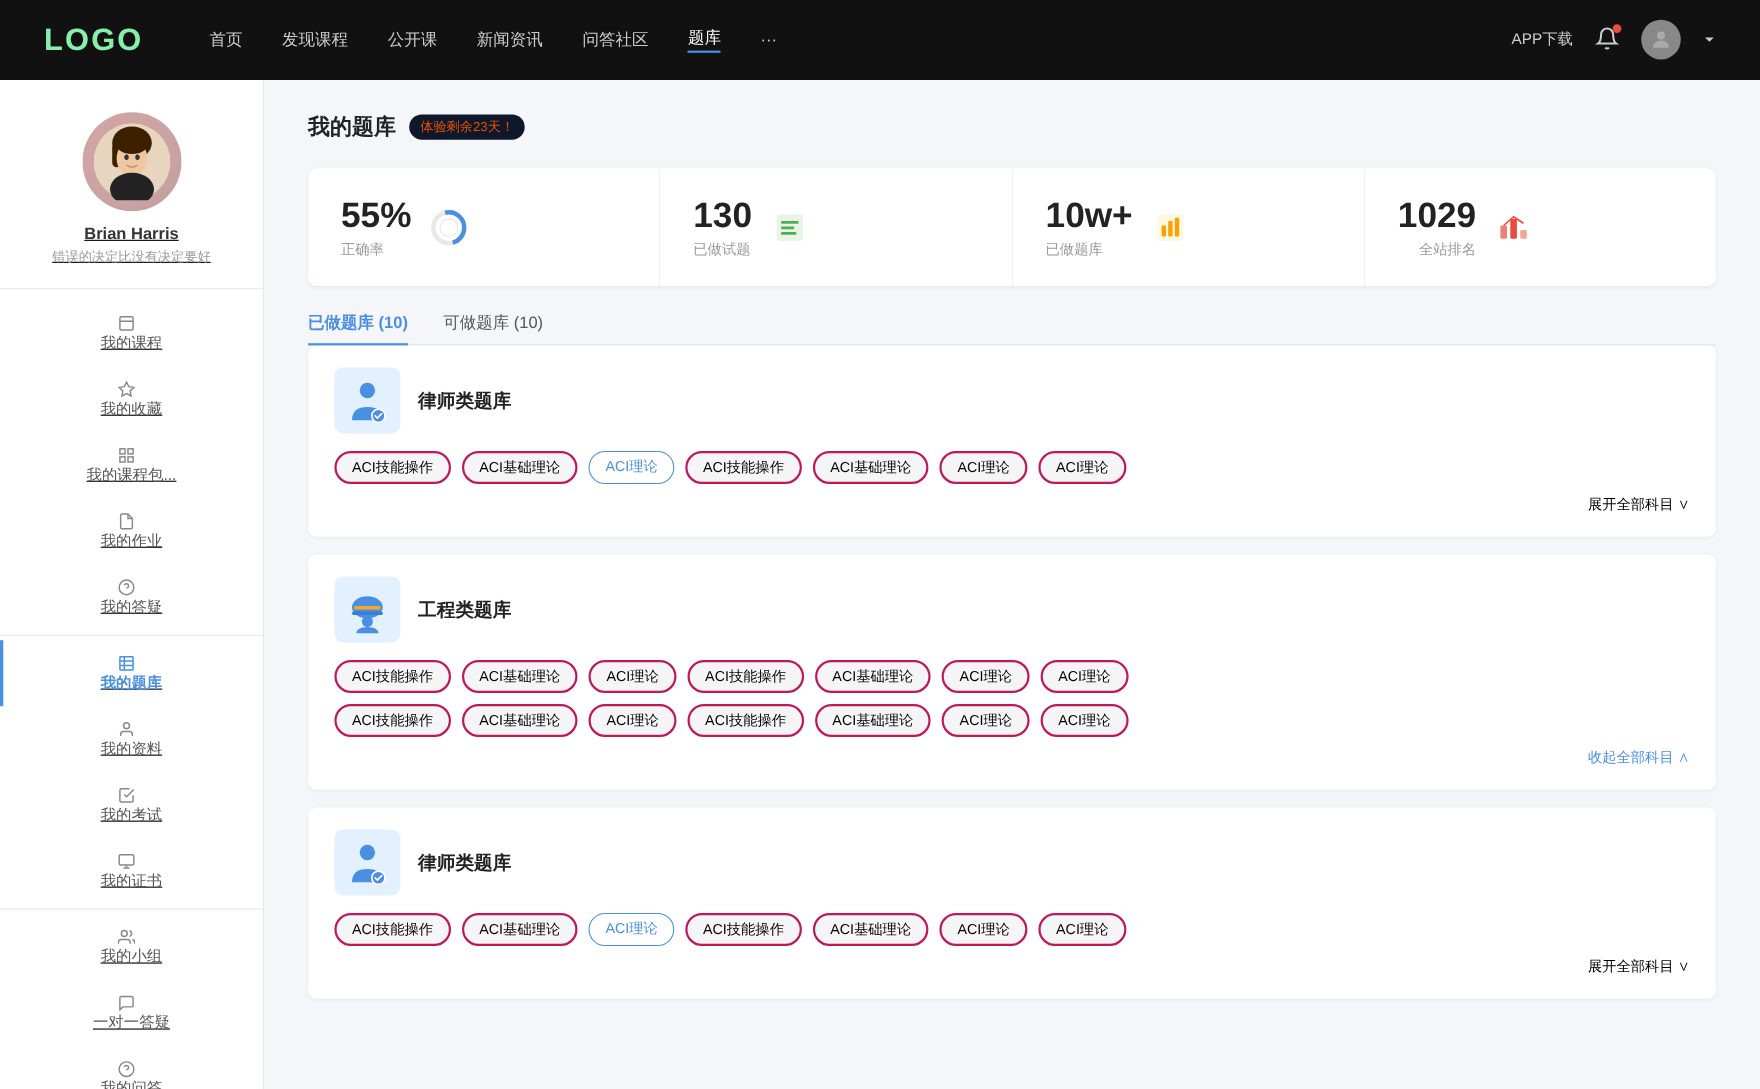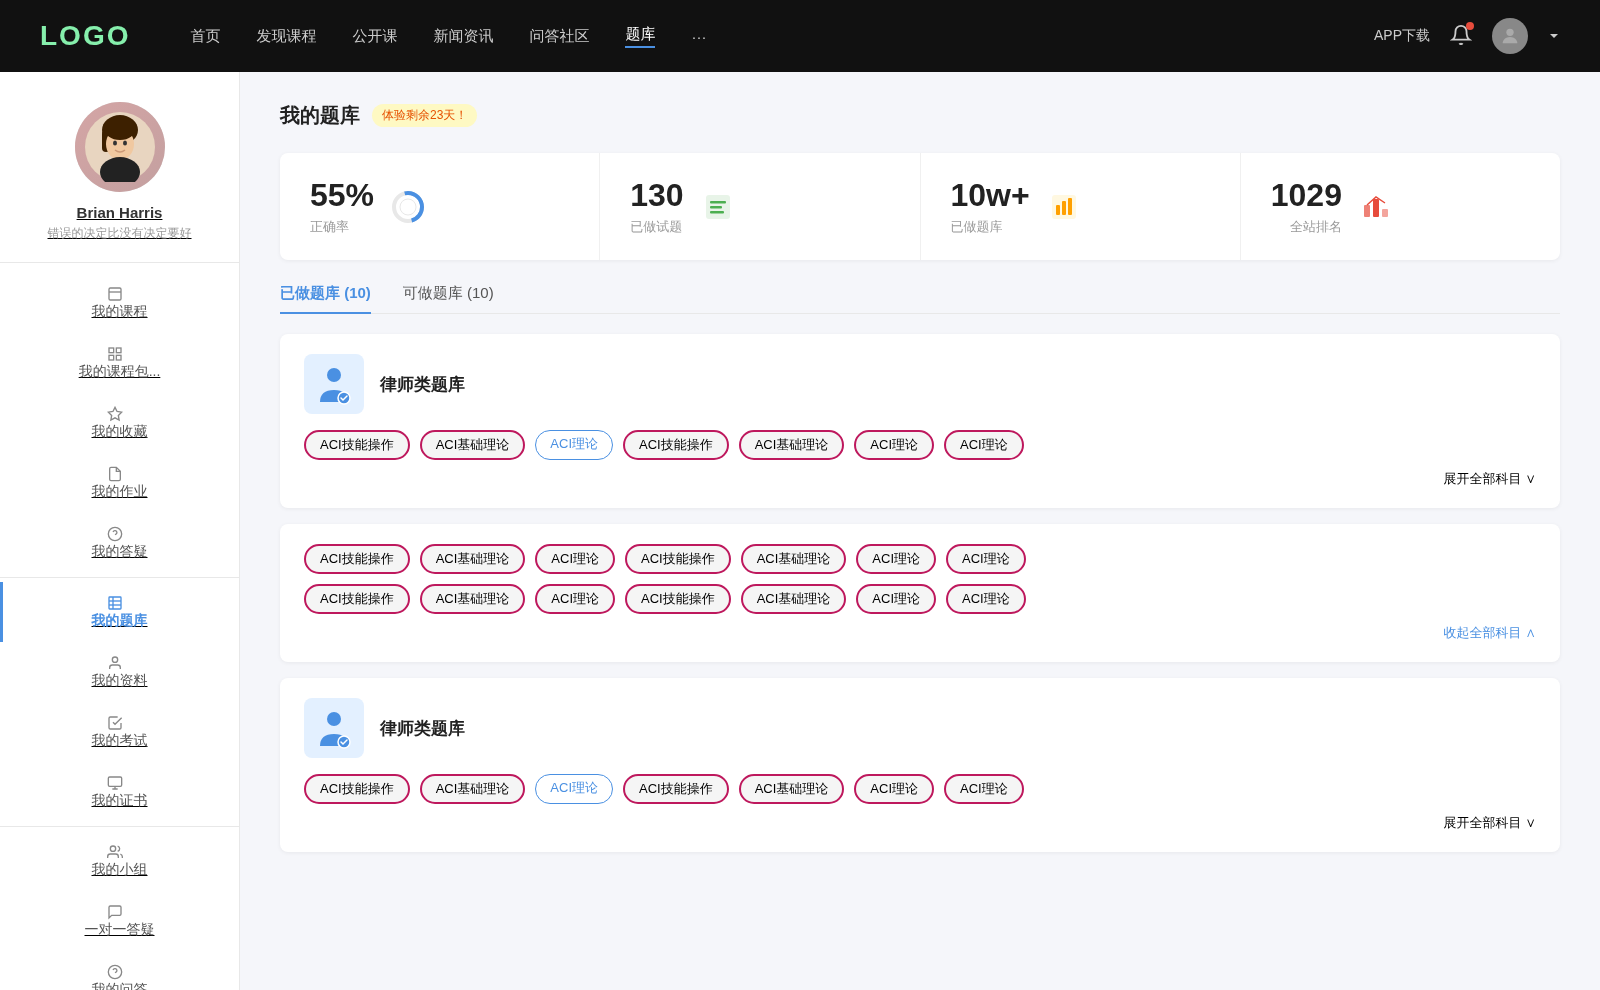--- a/index.html
+++ b/index.html
@@ -180,21 +180,21 @@
       align-items: center;
       gap: 12px;
       margin-bottom: 24px;
     }
     .page-title {
       font-size: 20px;
       font-weight: 600;
       color: #222;
     }
     .trial-badge {
-      background: #fef9c3;
+      background: #0f172a;
       color: #e65100;
       font-size: 12px;
       padding: 3px 10px;
       border-radius: 12px;
       font-weight: 500;
     }
 
     
     .stats-row {
       display: flex;
@@ -226,21 +226,20 @@
     }
     .stat-icon {
       width: 36px; height: 36px;
       display: flex; align-items: center; justify-content: center;
     }
 
     
     .tabs-bar {
       display: flex;
       gap: 32px;
-      margin-bottom: 20px;
       border-bottom: 1px solid #e8e8e8;
     }
     .tab-item {
       font-size: 15px;
       color: #555;
       padding-bottom: 10px;
       cursor: pointer;
       position: relative;
     }
     .tab-item.active {
@@ -395,36 +394,36 @@
               <rect x="3" y="3" width="18" height="18" rx="2"></rect>
               <line x1="3" y1="9" x2="21" y2="9"></line>
             </svg>
         </span>
         <span>我的课程</span>
       </li>
 
       <li>
         <span class="menu-icon">
           <svg width="16" height="16" viewBox="0 0 24 24" fill="none" stroke="#888" stroke-width="2">
+              <polygon points="12 2 15.09 8.26 22 9.27 17 14.14 18.18 21.02 12 17.77 5.82 21.02 7 14.14 2 9.27 8.91 8.26 12 2"></polygon>
+            </svg>
+        </span>
+        <span>我的收藏</span>
+      </li>
+
+      <li>
+        <span class="menu-icon">
+          <svg width="16" height="16" viewBox="0 0 24 24" fill="none" stroke="#888" stroke-width="2">
               <rect x="3" y="3" width="7" height="7"></rect>
               <rect x="14" y="3" width="7" height="7"></rect>
               <rect x="3" y="14" width="7" height="7"></rect>
               <rect x="14" y="14" width="7" height="7"></rect>
             </svg>
         </span>
         <span>我的课程包...</span>
-      </li>
-
-      <li>
-        <span class="menu-icon">
-          <svg width="16" height="16" viewBox="0 0 24 24" fill="none" stroke="#888" stroke-width="2">
-              <polygon points="12 2 15.09 8.26 22 9.27 17 14.14 18.18 21.02 12 17.77 5.82 21.02 7 14.14 2 9.27 8.91 8.26 12 2"></polygon>
-            </svg>
-        </span>
-        <span>我的收藏</span>
       </li>
 
       <li>
         <span class="menu-icon">
           <svg width="16" height="16" viewBox="0 0 24 24" fill="none" stroke="#888" stroke-width="2">
               <path d="M14 2H6a2 2 0 0 0-2 2v16a2 2 0 0 0 2 2h12a2 2 0 0 0 2-2V8z"></path>
               <polyline points="14 2 14 8 20 8"></polyline>
             </svg>
         </span>
         <span>我的作业</span>
@@ -636,20 +635,36 @@
         <span class="tag active">ACI理论</span>
         <span class="tag">ACI技能操作</span>
         <span class="tag">ACI基础理论</span>
         <span class="tag">ACI理论</span>
         <span class="tag">ACI理论</span>
       </div>
       <div class="expand-btn">展开全部科目 ∨</div>
     </div>
 
     <div class="bank-card">
+      <div class="bank-card-header">
+        <div class="bank-icon-wrapper">
+          <svg width="44" height="44" viewBox="0 0 44 44">
+
+            <ellipse cx="22" cy="20" rx="14" ry="10" fill="#4a90e2"></ellipse>
+            <rect x="10" y="20" width="24" height="5" rx="2" fill="#4a90e2"></rect>
+            <rect x="8" y="24" width="28" height="3" rx="1.5" fill="#3a7bd5"></rect>
+
+            <rect x="10" y="19" width="24" height="3" rx="1" fill="#f5a623"></rect>
+
+            <circle cx="22" cy="33" r="5" fill="#4a90e2"></circle>
+            <path d="M12 44 Q12 38 22 38 Q32 38 32 44" fill="#4a90e2"></path>
+          </svg>
+        </div>
+        <span class="bank-title">工程类题库</span>
+      </div>
       <div class="tags-row">
         <span class="tag">ACI技能操作</span>
         <span class="tag">ACI基础理论</span>
         <span class="tag">ACI理论</span>
         <span class="tag">ACI技能操作</span>
         <span class="tag">ACI基础理论</span>
         <span class="tag">ACI理论</span>
         <span class="tag">ACI理论</span>
       </div>
       <div class="tags-row">

